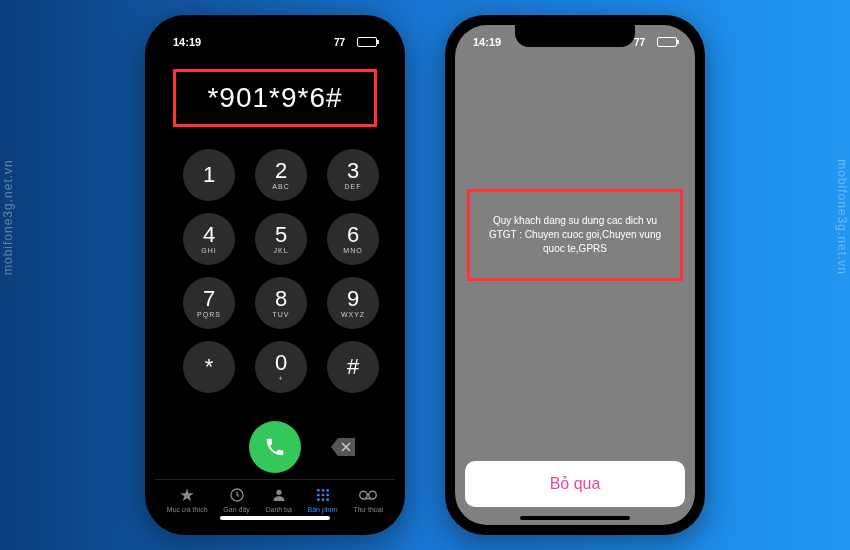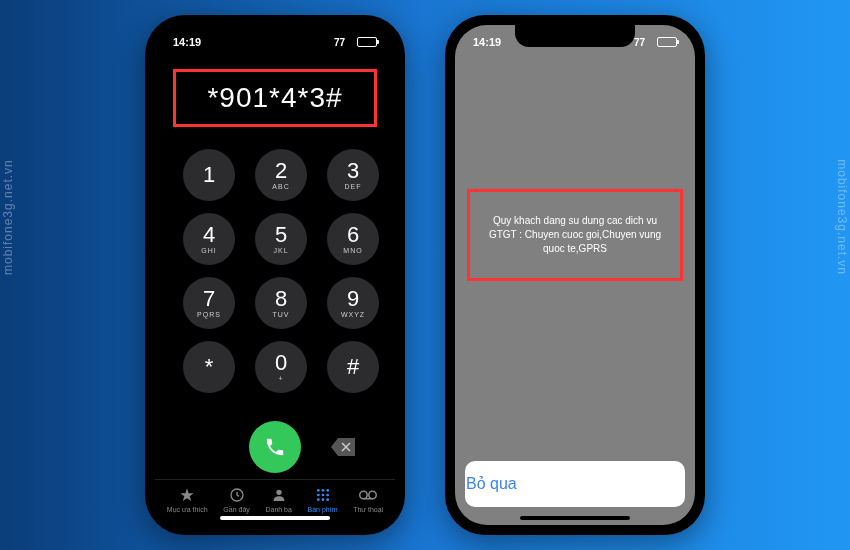--- a/index.html
+++ b/index.html
@@ -80,22 +80,22 @@
 .tab { display: flex; flex-direction: column; align-items: center; gap: 2px; color: #888; font-size: 7px; cursor: pointer; }
 .tab.active { color: #2b8fff; }
 .tab-icon { width: 20px; height: 18px; display: flex; align-items: center; justify-content: center; }
 
 .ussd-body { flex: 1; display: flex; flex-direction: column; }
 .ussd-msg-box {
   border: 3px solid #ff3333; margin: 130px 12px 0; padding: 22px 8px;
   text-align: center; font-size: 10px; line-height: 1.4;
 }
 .bo-qua {
-  margin: auto 10px 18px; background: #fff; color: #3b82f6;
-  border-radius: 10px; text-align: left; padding: 14px 1px;
+  margin: auto 10px 18px; background: #fff; color: #ec4899;
+  border-radius: 10px; text-align: center; padding: 14px 1px;
   font-size: 16px; cursor: pointer;
 }
 .home-ind { width: 110px; height: 4px; background: #fff; border-radius: 2px;
   position: absolute; bottom: 5px; left: 50%; transform: translateX(-50%); }
 .screen.gray .home-ind { background: #000; }
 </style>
 </head>
 <body>
 
 <div class="watermark">mobifone3g.net.vn</div>
@@ -115,21 +115,21 @@
           </span>
         <svg class="wifi-svg" viewBox="0 0 16 12">
             <path d="M8 10 L6 8 Q8 6 10 8 Z M4 6 Q8 2 12 6 L10.5 7.5 Q8 5 5.5 7.5 Z M2 4 Q8 -2 14 4 L12.5 5.5 Q8 1 3.5 5.5 Z" fill="#fff"></path>
           </svg>
         <span class="batt-txt">77</span>
         <span class="batt"><span class="batt-fill"></span></span>
       </div>
     </div>
     <div class="dial-number-area">
       <div class="highlight-box">
-        <div class="dialed">*901*4*3#</div>
+        <div class="dialed">*901*9*6#</div>
       </div>
     </div>
     <div class="keypad">
       <div class="key">
           <span class="key-num">1</span>
           <span class="key-sub"></span>
         </div>
       <div class="key">
           <span class="key-num">2</span>
           <span class="key-sub">ABC</span>

